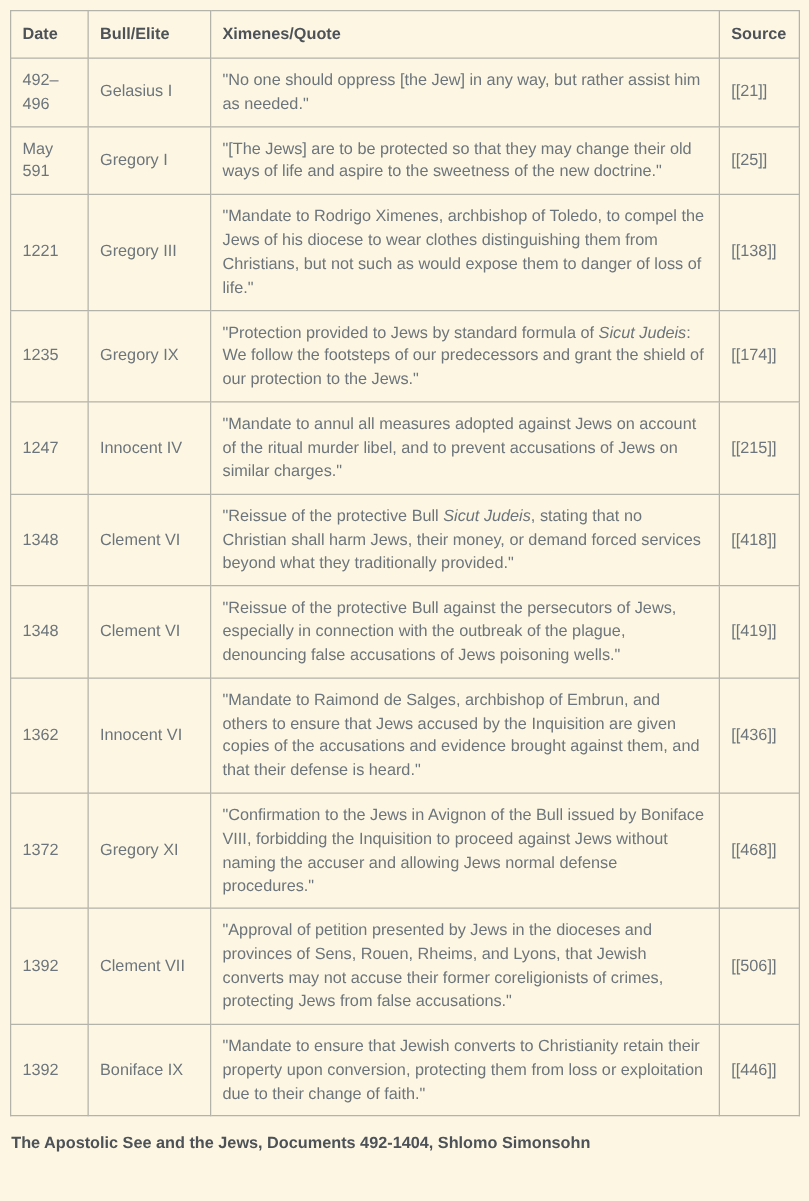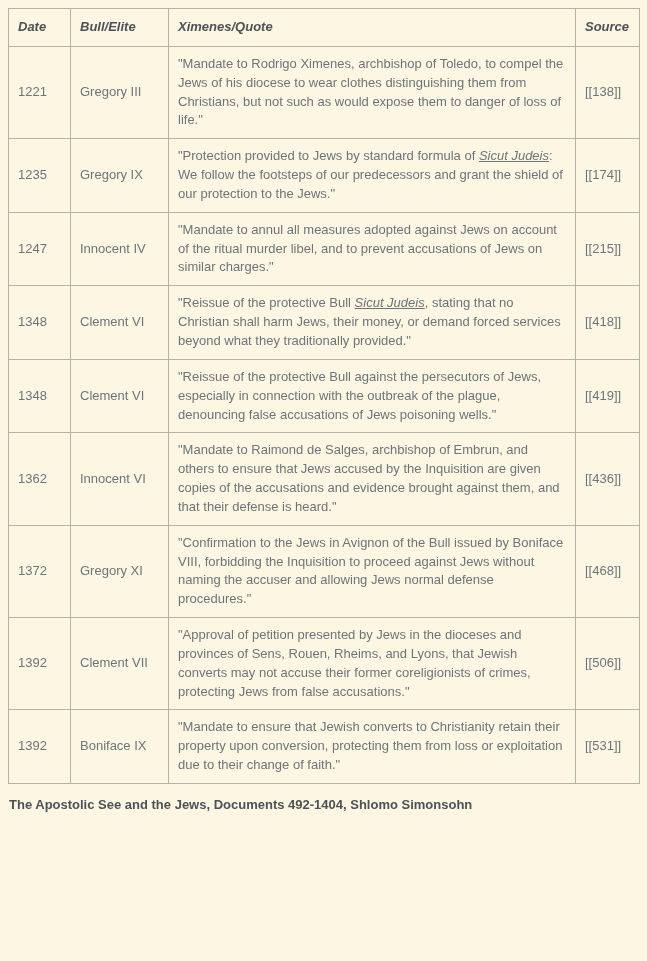--- a/index.html
+++ b/index.html
@@ -32,26 +32,25 @@
     font-size: 13px;
     line-height: 1.45;
     word-wrap: break-word;
   }
   table.popes th {
     text-align: left;
     color: #4c5257;
     font-weight: bold;
     padding-top: 9px;
     padding-bottom: 9px;
-    font-style: italic;
   }
   table.popes td {
     color: #6c757b;
   }
-  td.quote-cell em { font-style: italic; text-decoration: underline; }
+  td.quote-cell em { font-style: italic; }
   .caption {
     margin-top: 12px;
     padding-left: 1px;
     font-size: 13px;
     font-weight: bold;
     color: #4c5257;
     line-height: 1.4;
   }
 </style>
 </head>
@@ -68,20 +67,32 @@
     </colgroup>
     <thead>
       <tr>
           <th>Date</th>
           <th>Bull/Elite</th>
           <th>Ximenes/Quote</th>
           <th>Source</th>
         </tr>
     </thead>
     <tbody>
+        <tr>
+          <td>492–496</td>
+          <td>Gelasius I</td>
+          <td class="quote-cell"><span>"No one should oppress [the Jew] in any way, but rather assist him as needed."</span></td>
+          <td>[[21]]</td>
+        </tr>
+        <tr>
+          <td>May 591</td>
+          <td>Gregory I</td>
+          <td class="quote-cell"><span>"[The Jews] are to be protected so that they may change their old ways of life and aspire to the sweetness of the new doctrine."</span></td>
+          <td>[[25]]</td>
+        </tr>
         <tr>
           <td>1221</td>
           <td>Gregory III</td>
           <td class="quote-cell"><span>"Mandate to Rodrigo Ximenes, archbishop of Toledo, to compel the Jews of his diocese to wear clothes distinguishing them from Christians, but not such as would expose them to danger of loss of life."</span></td>
           <td>[[138]]</td>
         </tr>
         <tr>
           <td>1235</td>
           <td>Gregory IX</td>
           <td class="quote-cell"><span>"Protection provided to Jews by standard formula of </span><em>Sicut Judeis</em><span>: We follow the footsteps of our predecessors and grant the shield of our protection to the Jews."</span></td>
@@ -120,20 +131,20 @@
         <tr>
           <td>1392</td>
           <td>Clement VII</td>
           <td class="quote-cell"><span>"Approval of petition presented by Jews in the dioceses and provinces of Sens, Rouen, Rheims, and Lyons, that Jewish converts may not accuse their former coreligionists of crimes, protecting Jews from false accusations."</span></td>
           <td>[[506]]</td>
         </tr>
         <tr>
           <td>1392</td>
           <td>Boniface IX</td>
           <td class="quote-cell"><span>"Mandate to ensure that Jewish converts to Christianity retain their property upon conversion, protecting them from loss or exploitation due to their change of faith."</span></td>
-          <td>[[531]]</td>
+          <td>[[446]]</td>
         </tr>
       </tbody>
   </table>
 
   <div class="caption">The Apostolic See and the Jews, Documents 492-1404, Shlomo Simonsohn</div>
 
 </div>
 
 </body></html>

